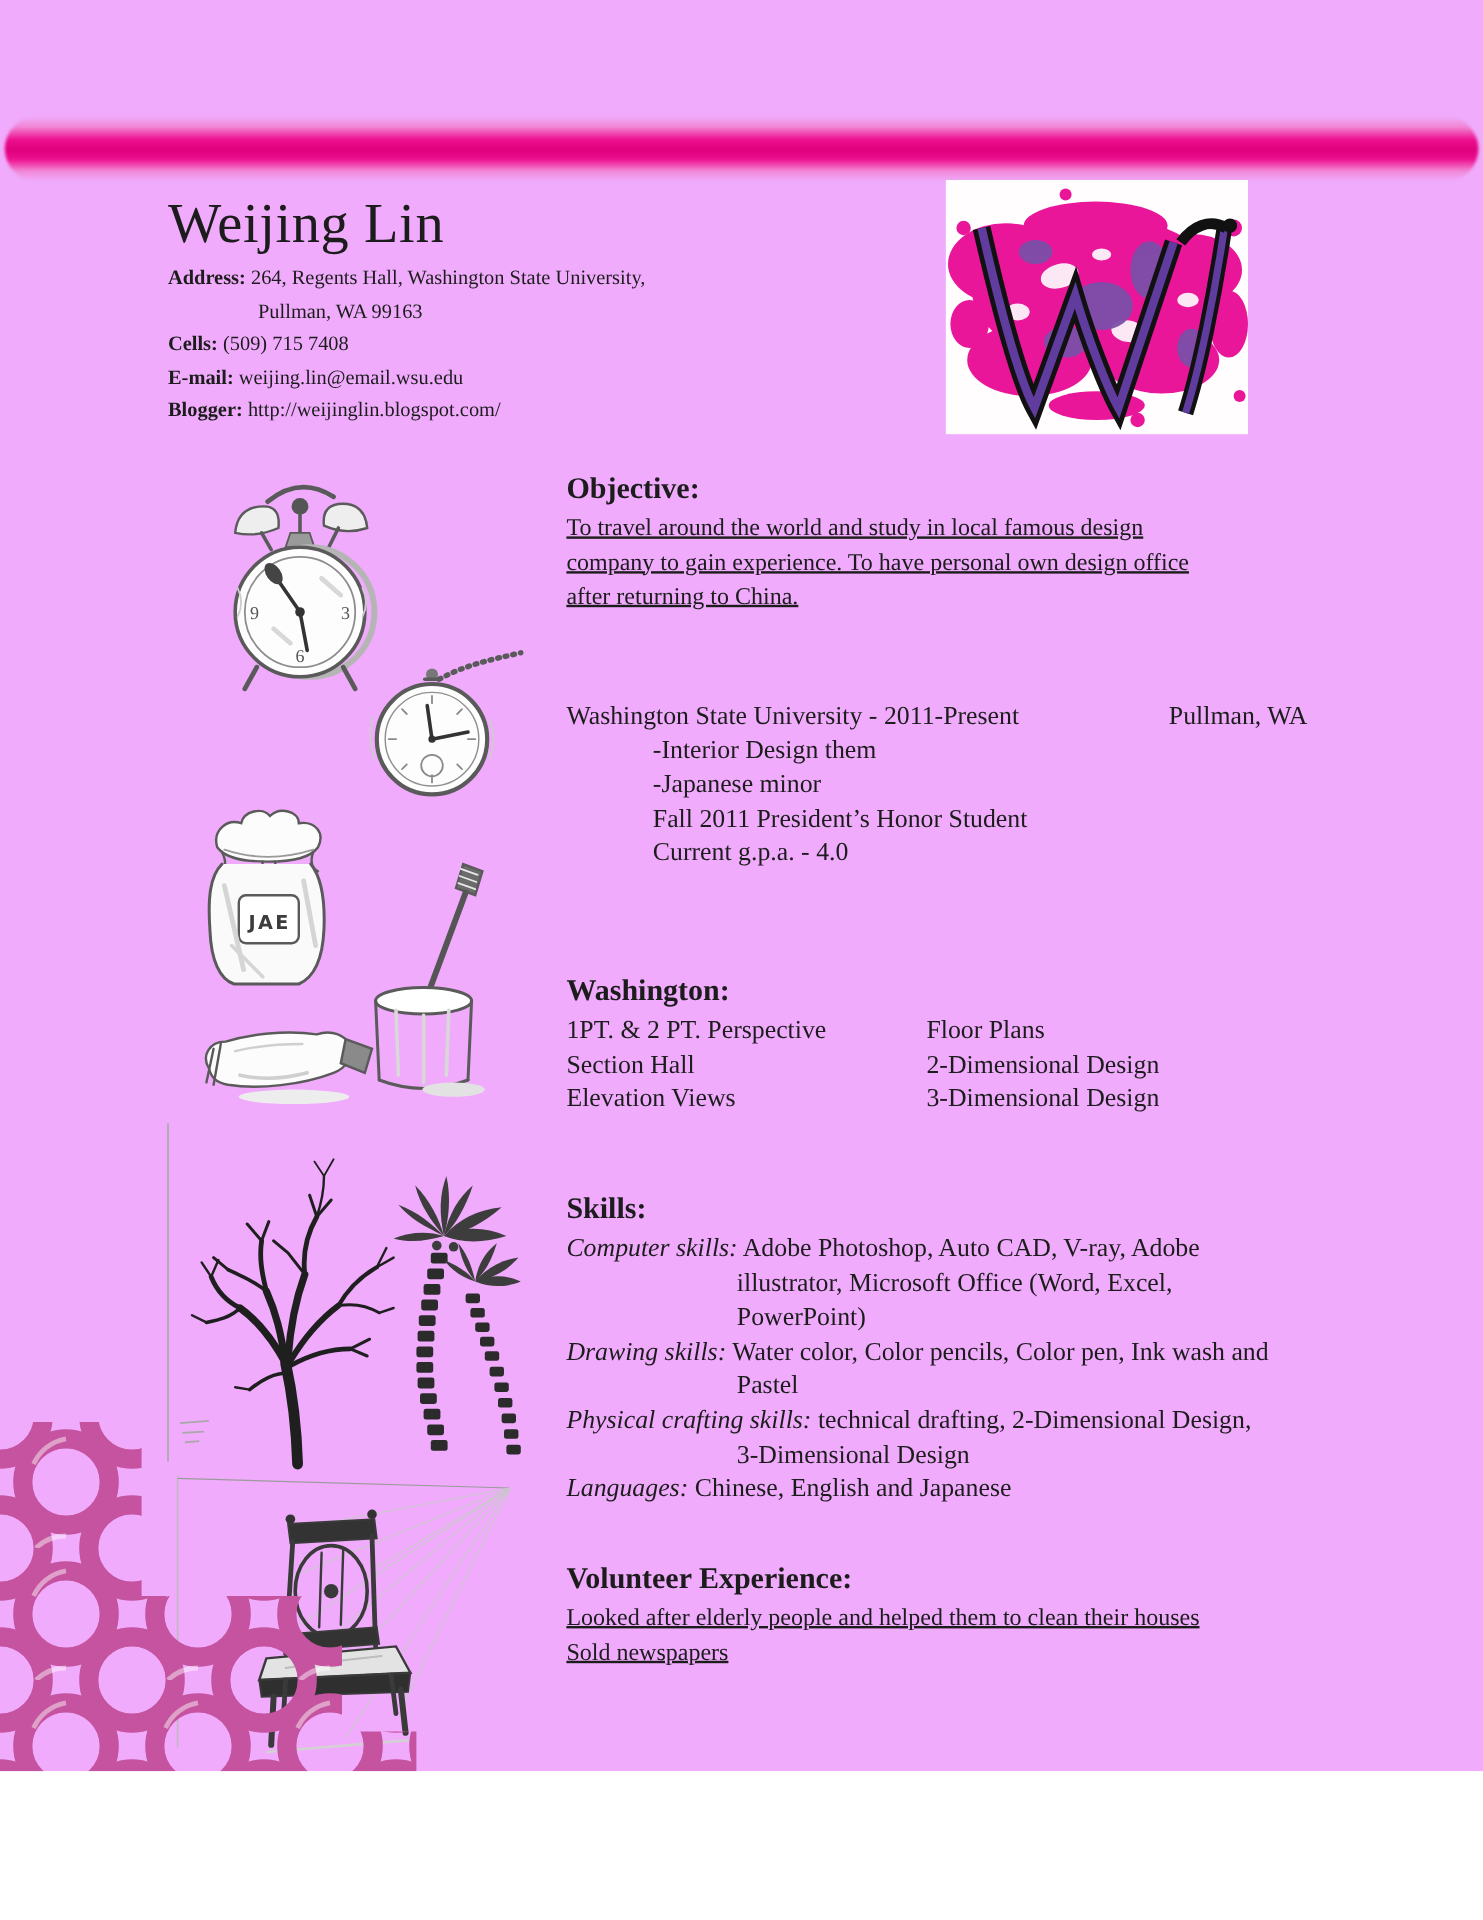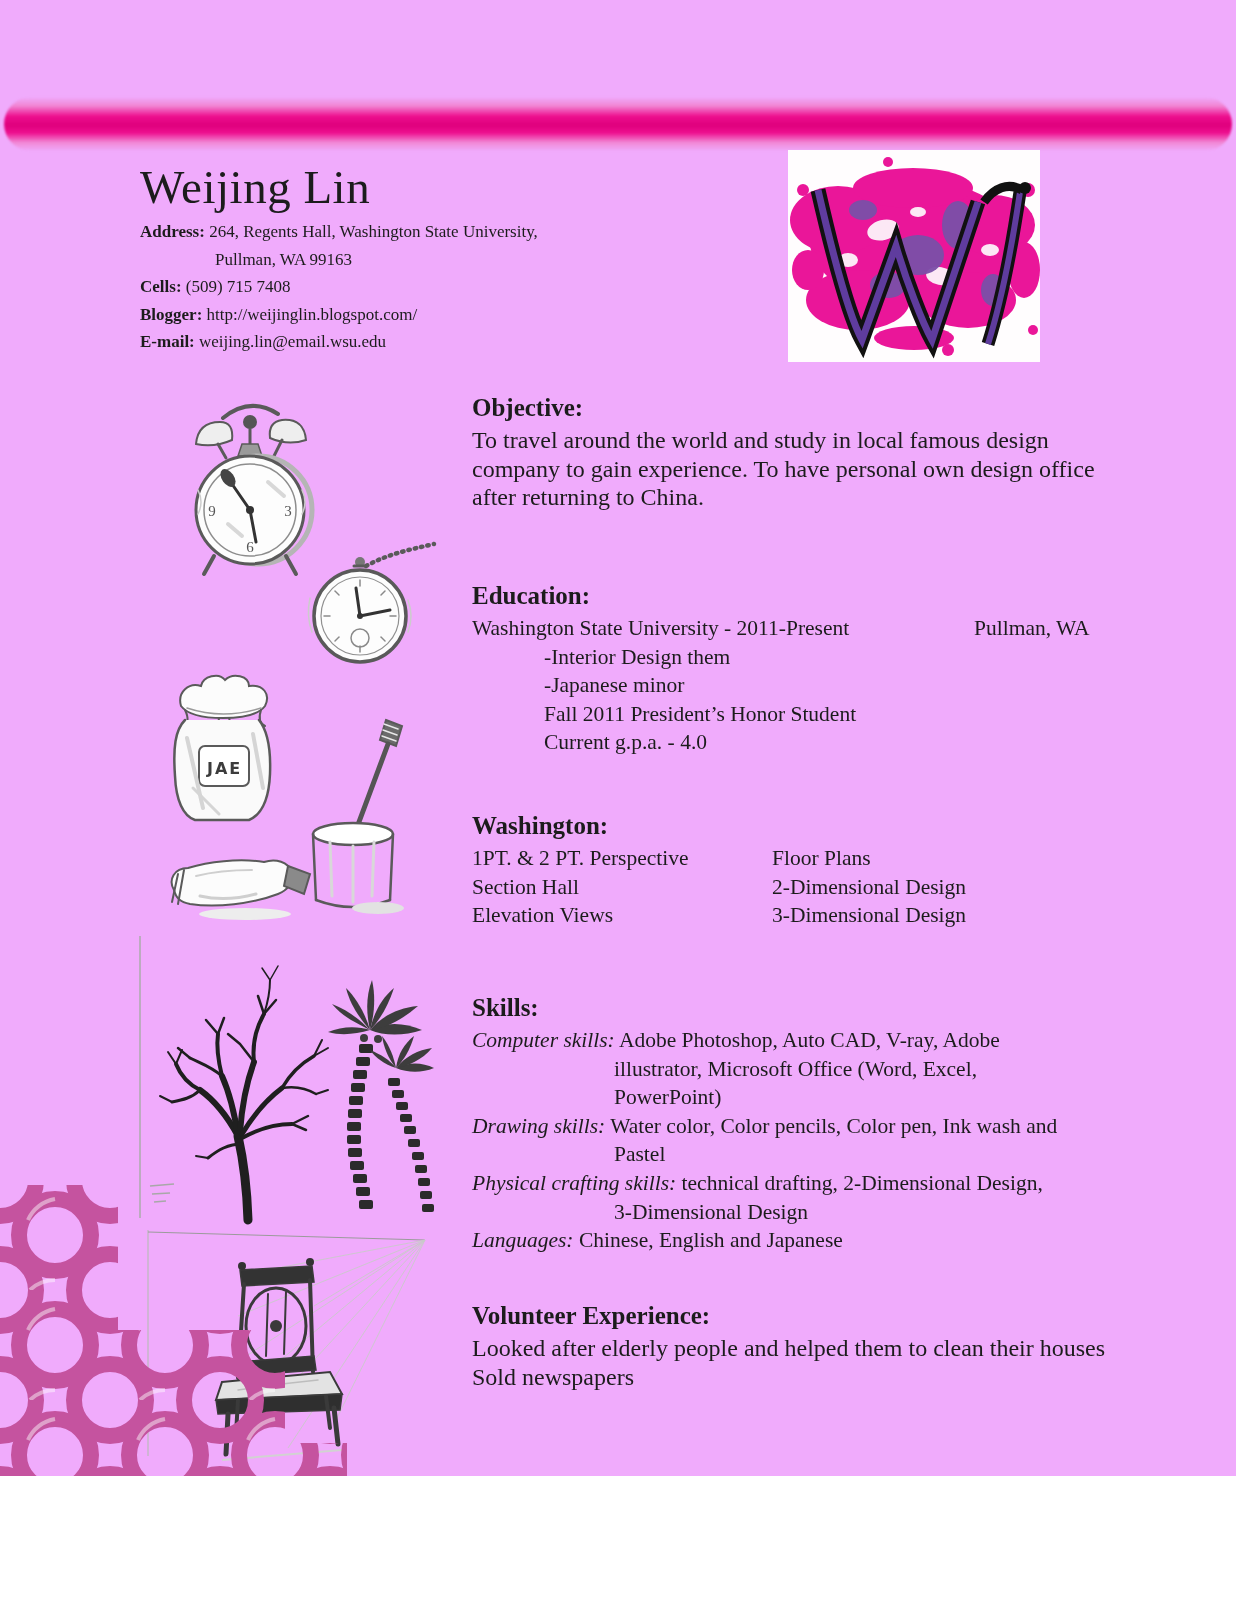--- a/index.html
+++ b/index.html
@@ -17,21 +17,21 @@
   .header{position:absolute;left:140px;top:160px;width:620px;}
   .name{font-size:47px;line-height:54px;font-weight:400;margin:0;letter-spacing:.5px;}
   .contact{margin-top:4px;font-size:17px;line-height:27.6px;}
   .contact-row{padding-left:75px;text-indent:-75px;}
   .contact-row b{font-weight:700;}
   .contact-row .val{white-space:pre-line;}
 
   
   .section{position:absolute;left:428px;margin-left:44px;}
   .section h2{font-size:25px;font-weight:700;margin:0 0 4px 0;}
-  .body-text{font-size:24px;line-height:28.6px;white-space:pre-line;}
+  .body-text{font-size:20px;line-height:28.6px;white-space:pre-line;text-decoration:underline;}
   #objective{top:394px;width:700px;}
   #education{top:582px;width:720px;}
   .edu-school-row{position:relative;font-size:21.5px;line-height:28.6px;}
   .edu-location{position:absolute;left:502px;top:0;}
   .edu-details{padding-left:72px;font-size:21.5px;line-height:28.6px;}
   #coursework{top:812px;width:700px;}
   .course-grid{display:grid;grid-template-columns:300px auto;font-size:21.5px;line-height:28.6px;}
   #skills{top:994px;width:712px;}
   .skill-item{font-size:21.5px;line-height:28.6px;padding-left:142px;text-indent:-142px;}
   .sk-label{font-style:italic;}
@@ -46,22 +46,22 @@
 <div class="page">
 
   <div class="top-bar"></div>
 
   <div class="header">
     <h1 class="name">Weijing Lin</h1>
     <div class="contact">
       <div class="contact-row"><b>Address:</b><span class="val"> 264, Regents Hall, Washington State University,
 Pullman, WA 99163</span></div>
       <div class="contact-row"><b>Cells:</b><span class="val"> (509) 715 7408</span></div>
+      <div class="contact-row"><b>E-mail:</b><span class="val"> weijing.lin@email.wsu.edu</span></div>
       <div class="contact-row"><b>Blogger:</b><span class="val"> http://weijinglin.blogspot.com/</span></div>
-      <div class="contact-row"><b>E-mail:</b><span class="val"> weijing.lin@email.wsu.edu</span></div>
     </div>
   </div>
 
   <svg class="art" style="left:788px;top:150px" width="252" height="212" viewBox="0 0 252 212">
     <rect x="0" y="0" width="252" height="212" fill="#fffdfe"></rect>
     <g fill="#EA1699">
       <ellipse cx="126" cy="92" rx="104" ry="62"></ellipse>
       <ellipse cx="50" cy="70" rx="48" ry="34"></ellipse>
       <ellipse cx="205" cy="75" rx="42" ry="30"></ellipse>
       <ellipse cx="70" cy="150" rx="52" ry="30"></ellipse>
@@ -328,21 +328,20 @@
   </svg>
 
   <div class="section" id="objective">
     <h2>Objective:</h2>
     <div class="body-text">To travel around the world and study in local famous design
 company to gain experience. To have personal own design office
 after returning to China.</div>
   </div>
 
   <div class="section" id="education">
-    <h2>Education:</h2>
     <div class="edu-school-row">
       <span>Washington State University - 2011-Present</span>
       <span class="edu-location">Pullman, WA</span>
     </div>
     <div class="edu-details">
       <div>-Interior Design them</div>
       <div>-Japanese minor</div>
       <div>Fall 2011 President’s Honor Student</div>
       <div>Current g.p.a. - 4.0</div>
     </div>

